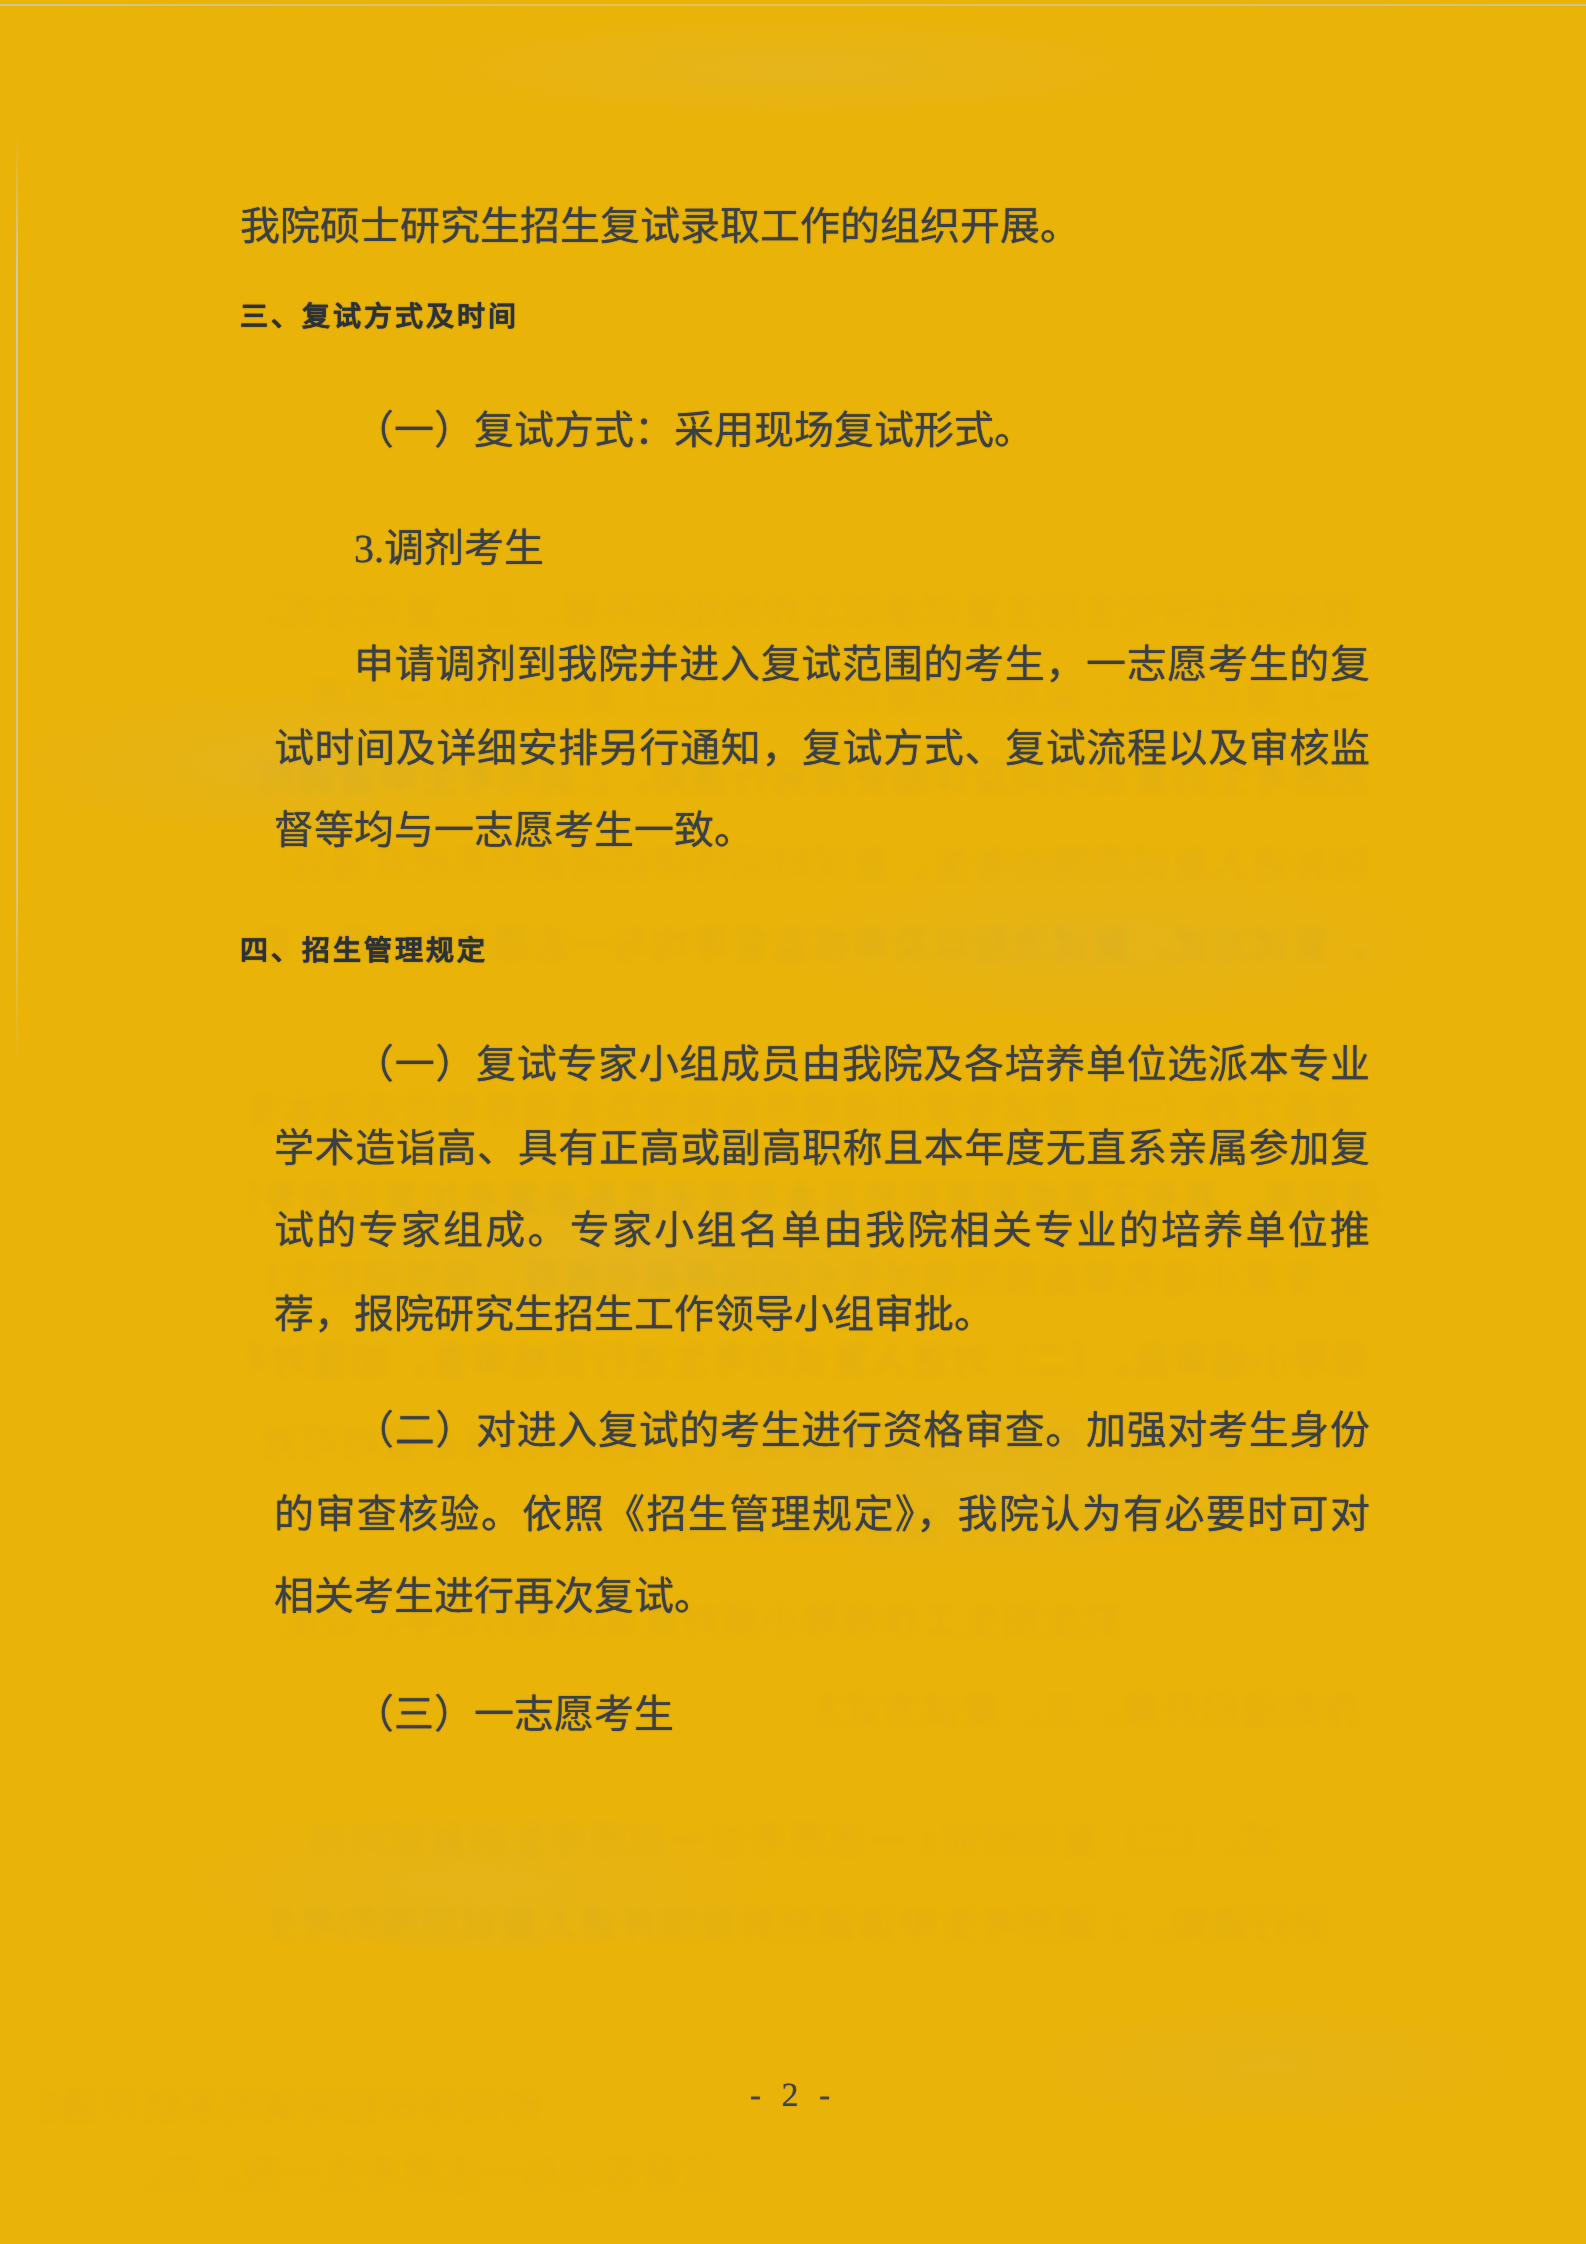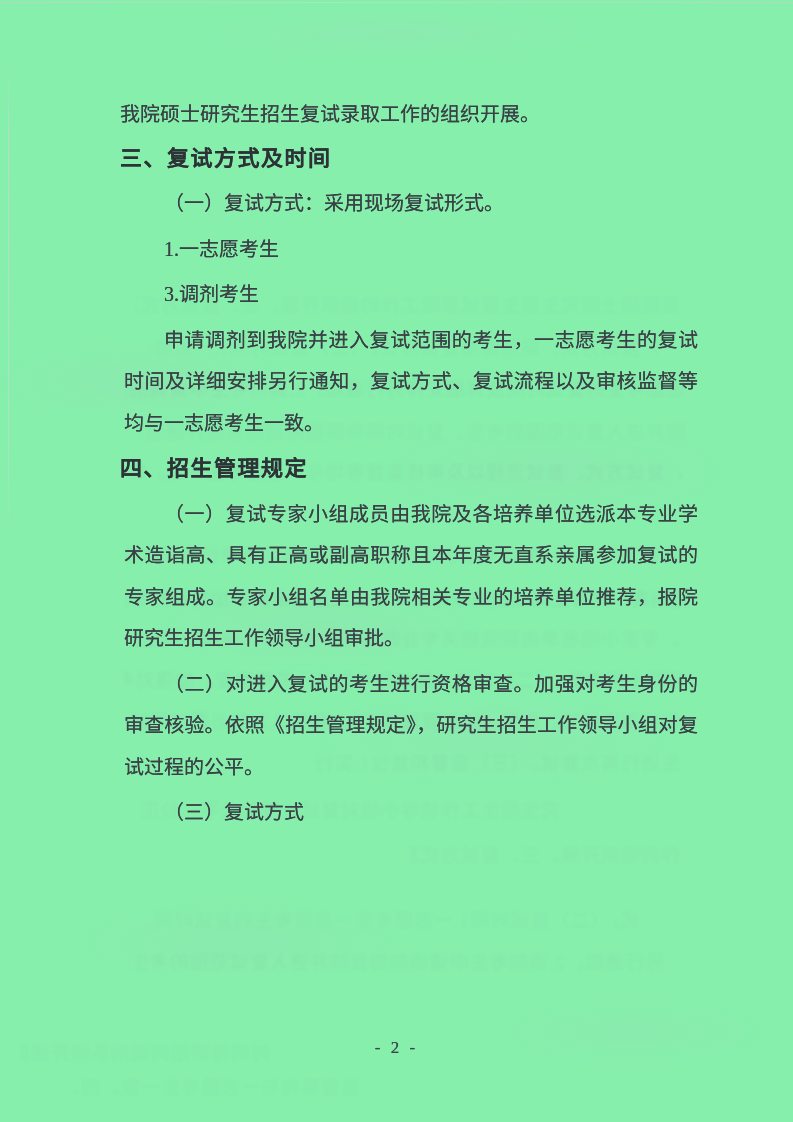--- a/index.html
+++ b/index.html
@@ -4,21 +4,21 @@
 <style>
   html, body {
     margin: 0;
     padding: 0;
     background: #ffffff;
   }
   .page {
     position: relative;
     width: 793px;
     height: 1122px;
-    background: #86efac;
+    background: #eab308;
     overflow: hidden;
     font-family: "Liberation Serif", "DejaVu Serif", serif;
   }
   
   .page::before {
     content: "";
     position: absolute;
     inset: 0;
     pointer-events: none;
     background-image:
@@ -59,25 +59,25 @@
     top: 94px;
     width: 582px;
     font-size: 20px;
     line-height: 41.5px;
     color: #3a4046;
     text-align: justify;
     text-justify: inter-ideograph;
     text-shadow: 0 0 0.6px rgba(58,64,70,0.85);
   }
   .p-cont { text-indent: 0; margin: 0; }
-  .p-body { text-indent: 2em; margin: 4px; }
+  .p-body { text-indent: 2em; margin: 17px; }
   .p-head {
     font-family: "Liberation Sans", "DejaVu Sans", sans-serif;
     font-weight: bold;
-    font-size: 22px;
+    font-size: 14px;
     letter-spacing: 1.5px;
     color: #2d3237;
     text-indent: 0;
     margin: 2px 0;
     text-shadow: 0 0 0.6px rgba(45,50,55,0.9);
   }
   .page-number {
     position: absolute;
     top: 1038px;
     left: 0;
@@ -111,22 +111,21 @@
       <div class="ghost-line" style="top: 840px; left: 410px; width: 270px; opacity: 0.05;">作的组织开展。三、复试方式及时间（一）复试方式：采用现场复试形式。（二）复试时间</div>
       <div class="ghost-line" style="top: 905px; left: 150px; width: 490px; opacity: 0.045;">式。（二）复试时间1.一志愿考生一志愿考生的复试时间及详细安排另行通知。2.调剂</div>
       <div class="ghost-line" style="top: 947px; left: 135px; width: 530px; opacity: 0.055;">另行通知。2.调剂考生申请调剂到我院并进入复试范围的考生，复试时间待研招网调剂系</div>
       <div class="ghost-line" style="top: 1038px; left: 20px; width: 250px; opacity: 0.045;">时间待研招网调剂系统开通后另行通知，复试方式、复试流程以及审核监督等均与一志愿考</div>
       <div class="ghost-line" style="top: 1072px; left: 60px; width: 300px; opacity: 0.04;">监督等均与一志愿考生一致。四、复试准备工作（一）复试专家小组成员由我院及各培养单</div>
     </div>
   <main class="doc-body" id="doc-body">
       <p class="p-cont">我院硕士研究生招生复试录取工作的组织开展。</p>
       <p class="p-head">三、复试方式及时间</p>
       <p class="p-body">（一）复试方式：采用现场复试形式。</p>
-      <p class="p-body">1.一志愿考生</p>
       <p class="p-body">3.调剂考生</p>
       <p class="p-body">申请调剂到我院并进入复试范围的考生，一志愿考生的复试时间及详细安排另行通知，复试方式、复试流程以及审核监督等均与一志愿考生一致。</p>
       <p class="p-head">四、招生管理规定</p>
       <p class="p-body">（一）复试专家小组成员由我院及各培养单位选派本专业学术造诣高、具有正高或副高职称且本年度无直系亲属参加复试的专家组成。专家小组名单由我院相关专业的培养单位推荐，报院研究生招生工作领导小组审批。</p>
-      <p class="p-body">（二）对进入复试的考生进行资格审查。加强对考生身份的审查核验。依照《招生管理规定》，研究生招生工作领导小组对复试过程的公平。</p>
-      <p class="p-body">（三）复试方式</p>
+      <p class="p-body">（二）对进入复试的考生进行资格审查。加强对考生身份的审查核验。依照《招生管理规定》，我院认为有必要时可对相关考生进行再次复试。</p>
+      <p class="p-body">（三）一志愿考生</p>
     </main>
   <footer class="page-number">- 2 -</footer>
 </div>
 
 </body></html>

